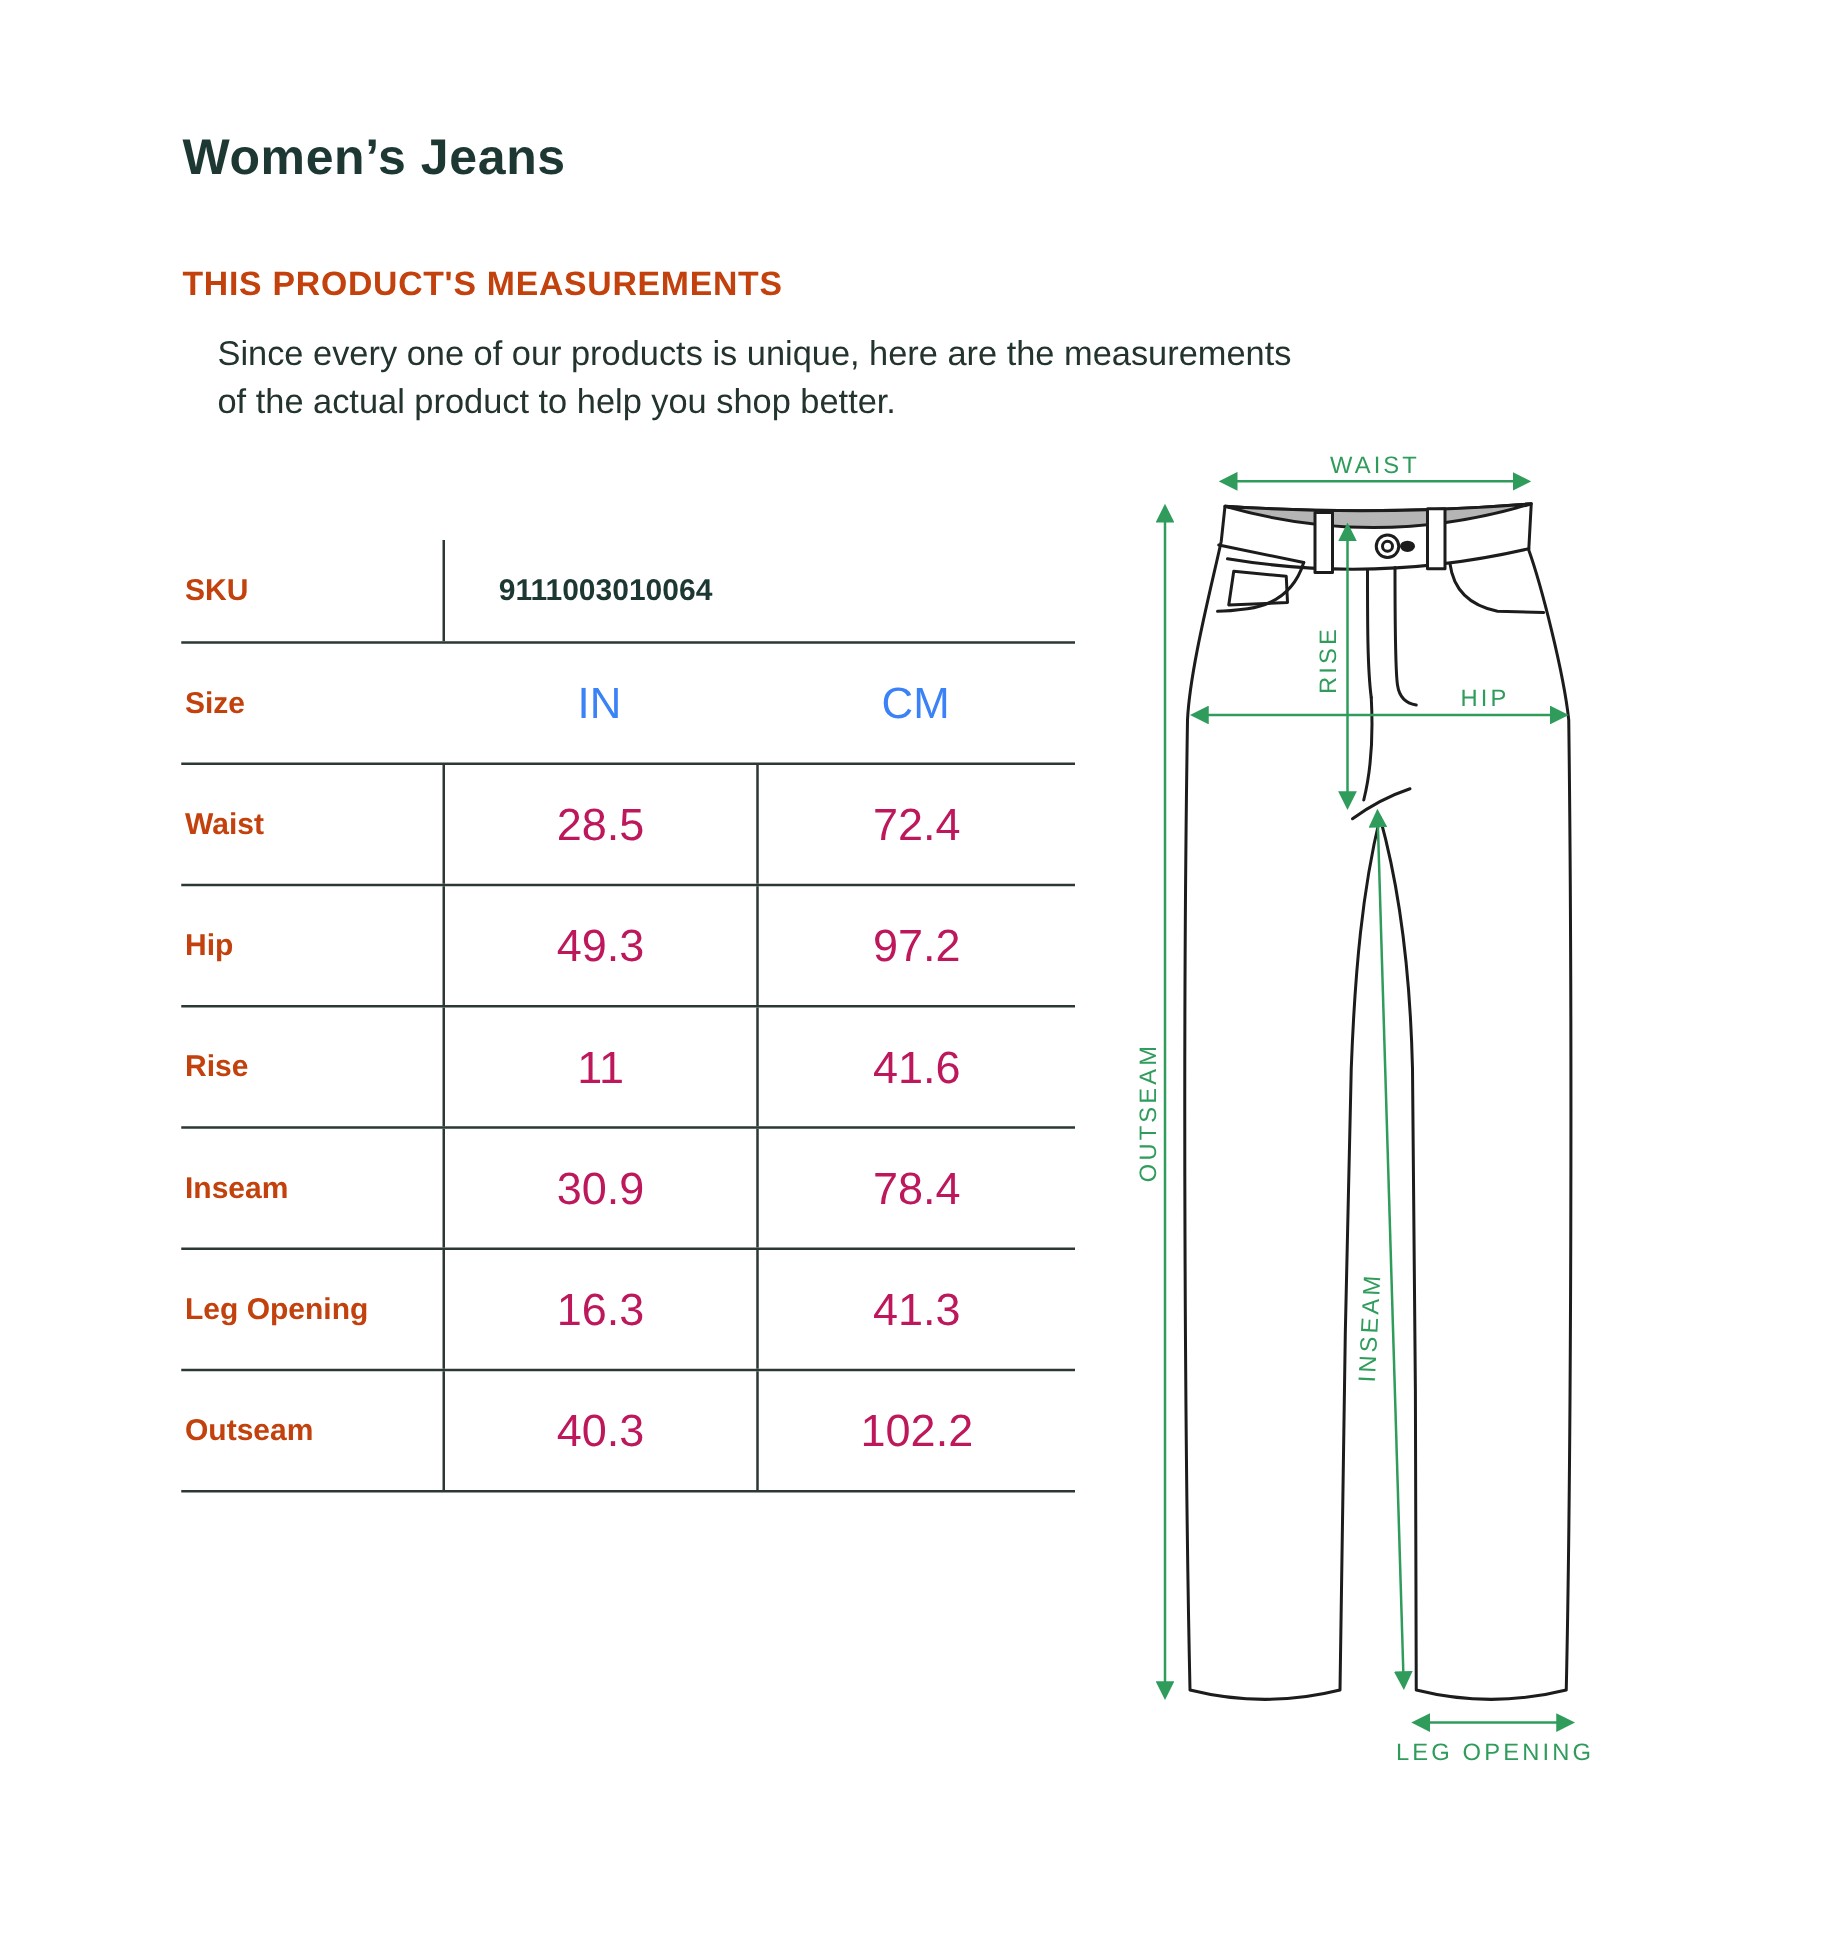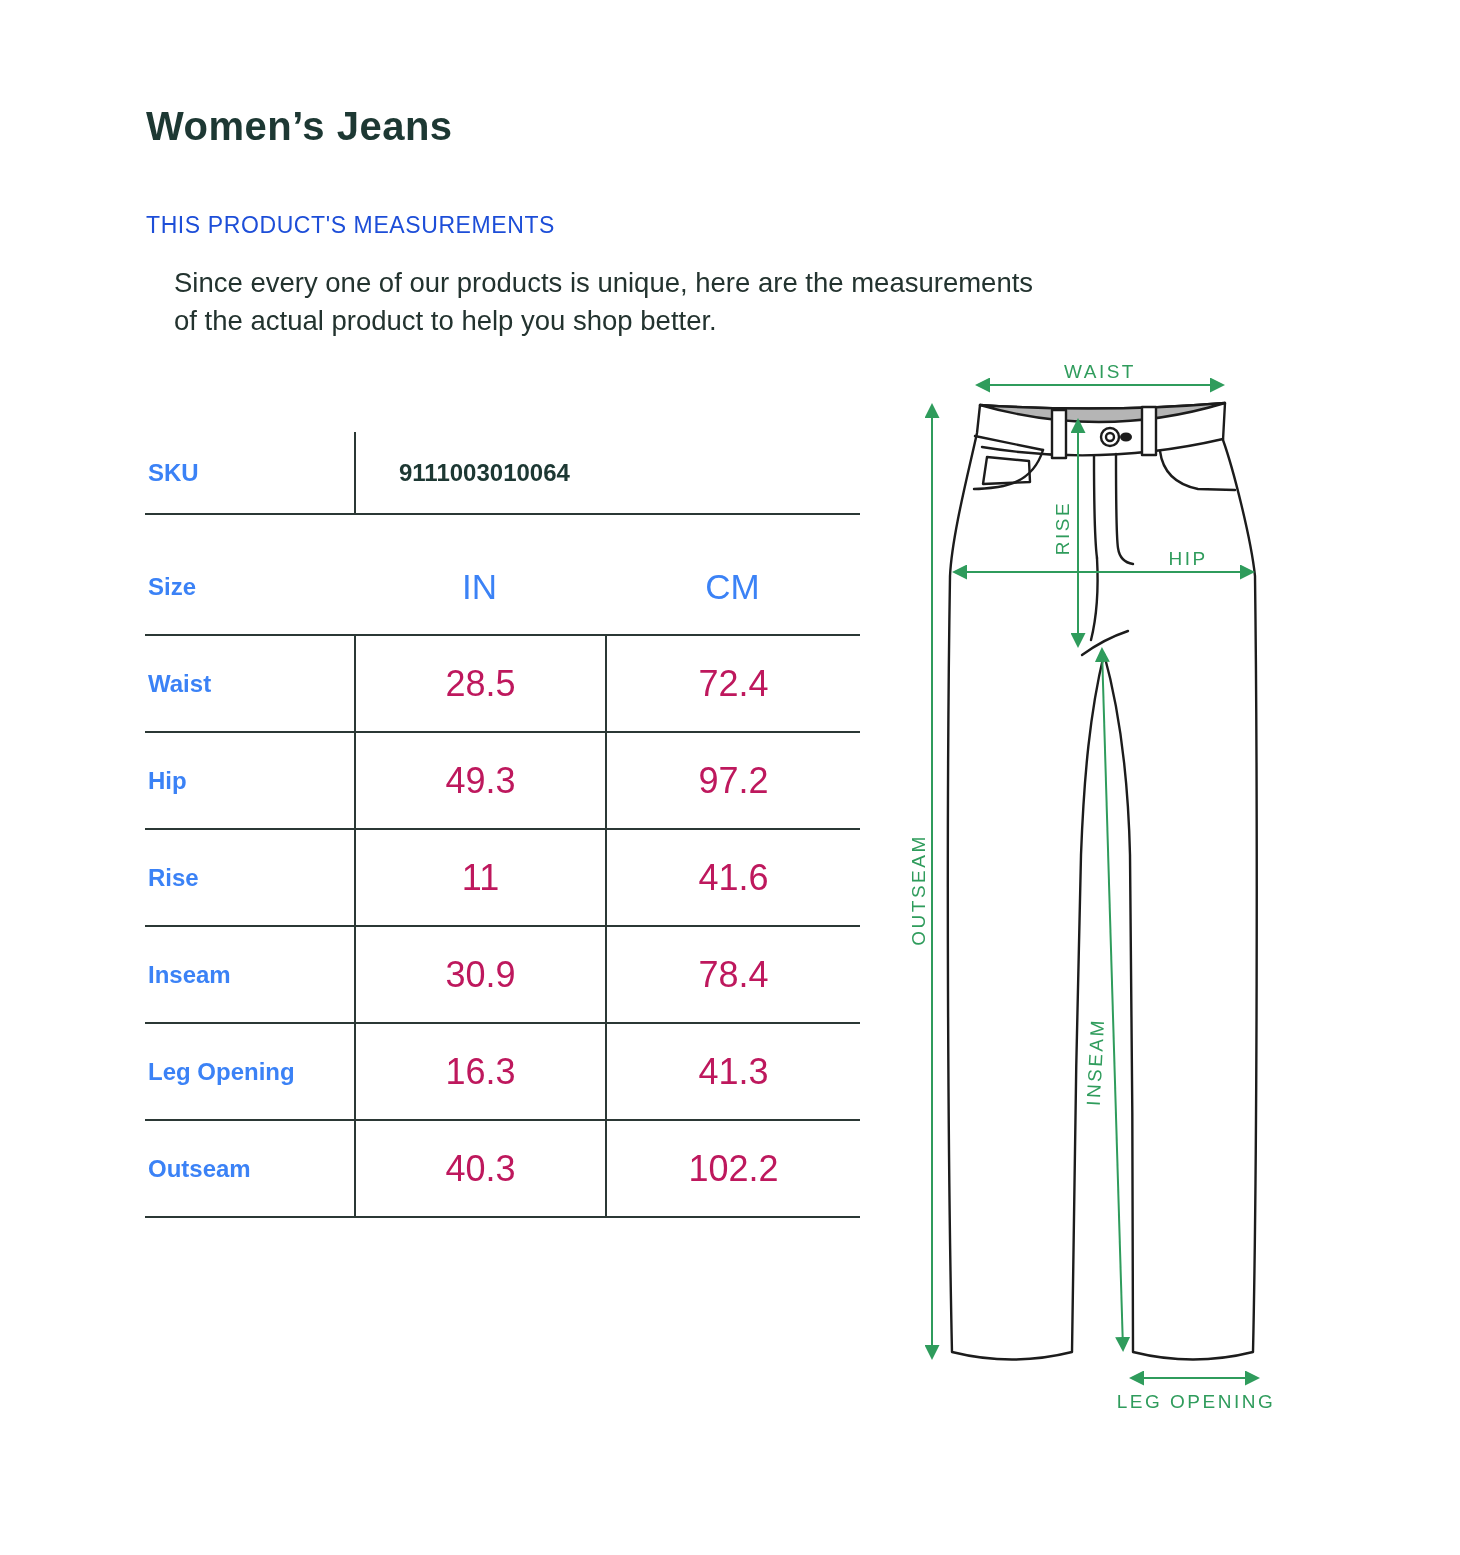--- a/index.html
+++ b/index.html
@@ -6,37 +6,37 @@
   .page {
     position:relative; width:1460px; height:1555px; background:#ffffff;
     font-family:"Liberation Sans", sans-serif; overflow:hidden;
   }
   .title {
     position:absolute; left:146px; top:104px;
     font-size:40px; font-weight:800; color:#1d3833; letter-spacing:0.5px;
   }
   .subtitle {
     position:absolute; left:146px; top:212px;
-    font-size:23px; font-weight:400; color:#1d4ed8; letter-spacing:0.6px;
+    font-size:27px; font-weight:700; color:#c2410c; letter-spacing:0.6px;
   }
   .desc {
     position:absolute; left:146px; top:264px;
     font-size:27.5px; line-height:38px; color:#23332f;margin-left:28px;
   }
   .desc span { display:block; }
 
   
   .mtable { position:absolute; left:145px; top:432px; width:715px; }
   .trow { display:flex; box-sizing:border-box; border-bottom:2px solid #2b3835; }
   .trow.sku  { height:83px; }
-  .trow.size { height:97px;margin-top:24px; }
+  .trow.size { height:97px; }
   .trow.data { height:97px; }
   .c-label {
     width:209px; box-sizing:border-box; display:flex; align-items:center;
-    font-size:24px; font-weight:700; color:#3b82f6; padding-left:3px;
+    font-size:24px; font-weight:700; color:#c2410c; padding-left:3px;
   }
   .c-val {
     box-sizing:border-box; display:flex; align-items:center; justify-content:center;
     font-size:36px; color:#be185d;
   }
   .c-in  { width:251px; }
   .c-cm  { width:255px; }
   .vline { border-left:2px solid #2b3835; }
   .sku-val {
     width:251px; box-sizing:border-box; display:flex; align-items:center;

